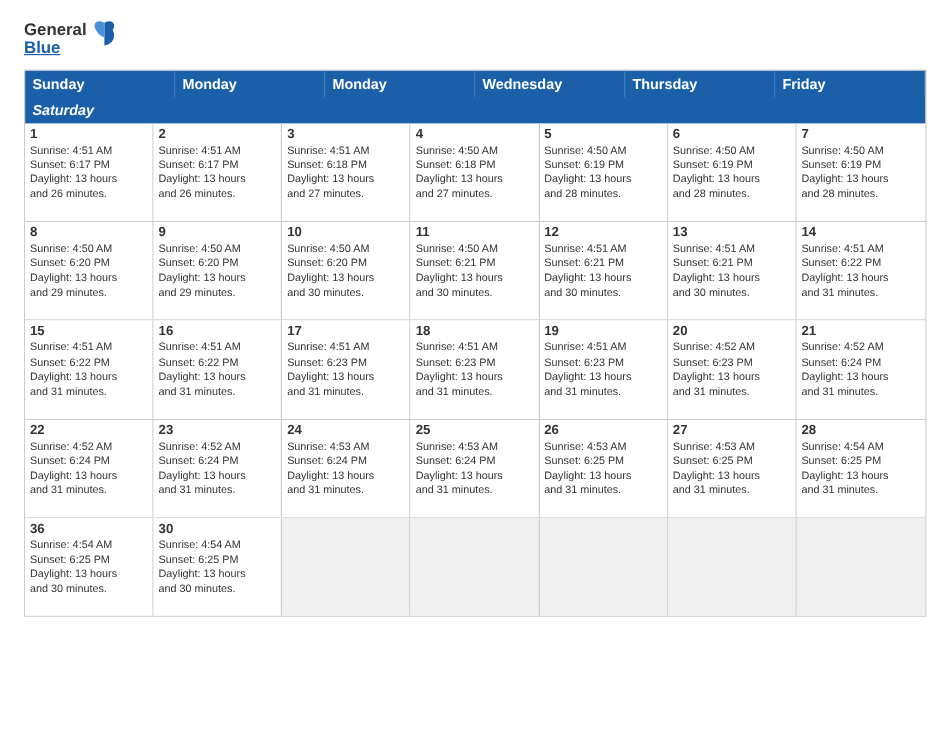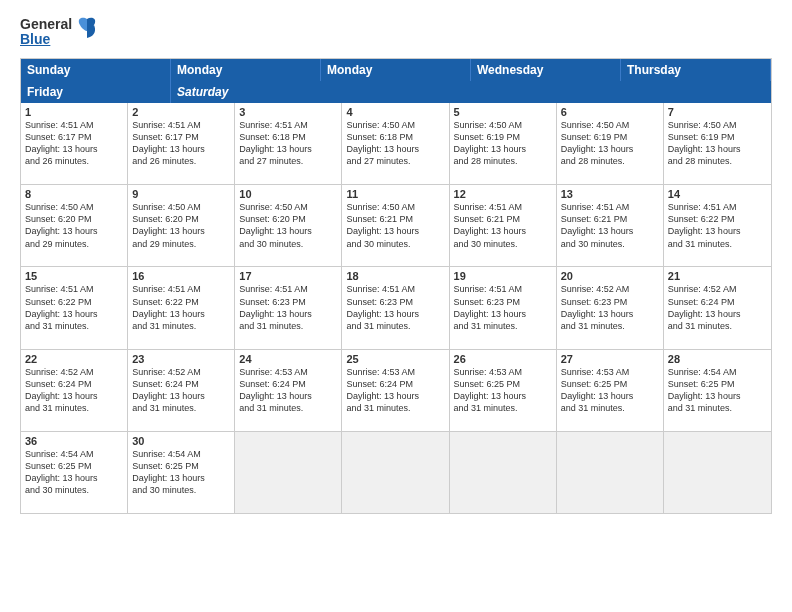--- a/index.html
+++ b/index.html
@@ -36,21 +36,21 @@
       color: #333;
     }
     .calendar {
       flex: 1;
       display: flex;
       flex-direction: column;
       border: 1px solid #ccc;
     }
     .cal-header {
       display: grid;
-      grid-template-columns: repeat(5, 1fr);
+      grid-template-columns: repeat(6, 1fr);
       background: #1a5fa8;
     }
     .cal-header-cell {
       color: #fff;
       font-size: 12px;
       font-weight: bold;
       padding: 4px 6px;
       text-align: left;
       border-right: 1px solid #3a7ac8;
     }

